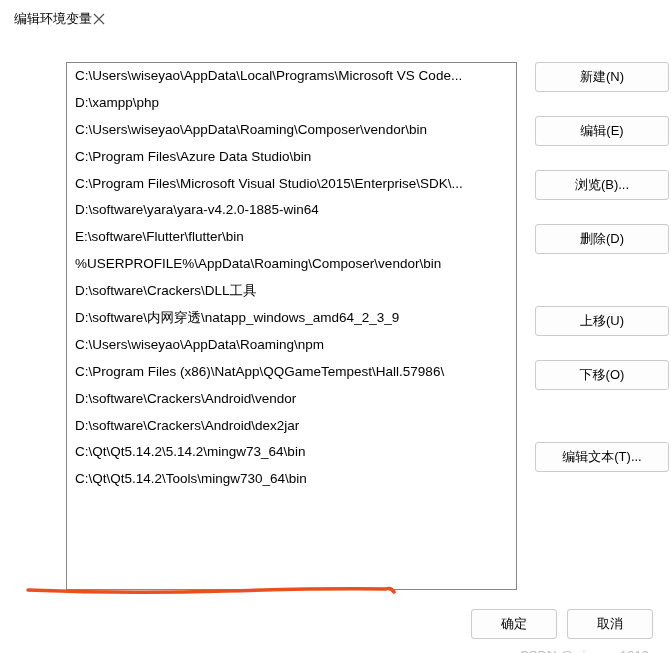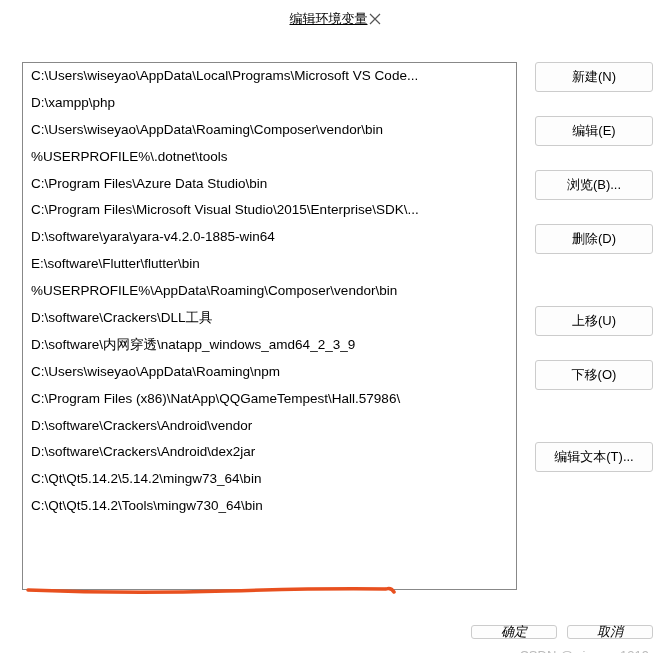--- a/index.html
+++ b/index.html
@@ -12,24 +12,23 @@
       font-size: 13px;
       background: #ffffff;
       width: 671px;
       height: 653px;
       position: relative;
       overflow: hidden;
     }
     .titlebar {
       display: flex;
       align-items: center;
-      justify-content: center;
+      justify-content: flex-start;
       padding: 8px 14px 4px 14px;
       height: 34px;
-      text-decoration: underline;
     }
     .close-icon {
       width: 14px;
       height: 14px;
       cursor: pointer;
       display: flex;
       align-items: center;
       justify-content: center;
     }
     .close-icon svg {
@@ -42,40 +41,41 @@
       gap: 18px;
       height: calc(100% - 34px - 60px);
     }
     .listbox {
       flex: 1;
       border: 1px solid #888;
       background: #fff;
       overflow-y: auto;
       overflow-x: hidden;
       height: 528px;
+      margin-left: 44px;
     }
     .list-item {
       padding: 4px 8px;
       font-size: 13.5px;
       line-height: 1.4;
       white-space: nowrap;
       overflow: hidden;
       text-overflow: ellipsis;
       cursor: default;
       color: #000;
     }
     .button-col {
       display: flex;
       flex-direction: column;
       gap: 8px;
       width: 118px;
     }
     .button-col .spacer-lg { height: 36px; }
     .btn {
-      width: 118px;
+      width: 134px;
       height: 30px;
       background: #fdfdfd;
       border: 1px solid #ccc;
       border-radius: 3px;
       font-size: 13px;
       font-family: inherit;
       cursor: pointer;
       display: flex;
       align-items: center;
       justify-content: center;
@@ -83,22 +83,21 @@
     .footer {
       position: absolute;
       bottom: 14px;
       right: 18px;
       display: flex;
       gap: 10px;
       align-items: center;
     }
     .footer .btn {
       width: 86px;
-      height: 14px;
-      font-style: italic;
+      height: 30px;
     }
     .watermark {
       position: absolute;
       bottom: 12px;
       right: 22px;
       font-size: 13px;
       color: #bbb;
       pointer-events: none;
       transform: translateY(22px);
     }
@@ -120,21 +119,20 @@
         <path d="M1 1 L11 11 M11 1 L1 11" stroke="#555" stroke-width="1.2" fill="none"></path>
       </svg>
   </span>
 </div>
 
 <div class="content">
   <div class="listbox">
     <div class="list-item">C:\Users\wiseyao\AppData\Local\Programs\Microsoft VS Code...</div>
     <div class="list-item">D:\xampp\php</div>
     <div class="list-item">C:\Users\wiseyao\AppData\Roaming\Composer\vendor\bin</div>
-    <div class="list-item">%USERPROFILE%\.dotnet\tools</div>
     <div class="list-item">C:\Program Files\Azure Data Studio\bin</div>
     <div class="list-item">C:\Program Files\Microsoft Visual Studio\2015\Enterprise\SDK\...</div>
     <div class="list-item">D:\software\yara\yara-v4.2.0-1885-win64</div>
     <div class="list-item">E:\software\Flutter\flutter\bin</div>
     <div class="list-item">%USERPROFILE%\AppData\Roaming\Composer\vendor\bin</div>
     <div class="list-item">D:\software\Crackers\DLL工具</div>
     <div class="list-item">D:\software\内网穿透\natapp_windows_amd64_2_3_9</div>
     <div class="list-item">C:\Users\wiseyao\AppData\Roaming\npm</div>
     <div class="list-item">C:\Program Files (x86)\NatApp\QQGameTempest\Hall.57986\</div>
     <div class="list-item">D:\software\Crackers\Android\vendor</div>

